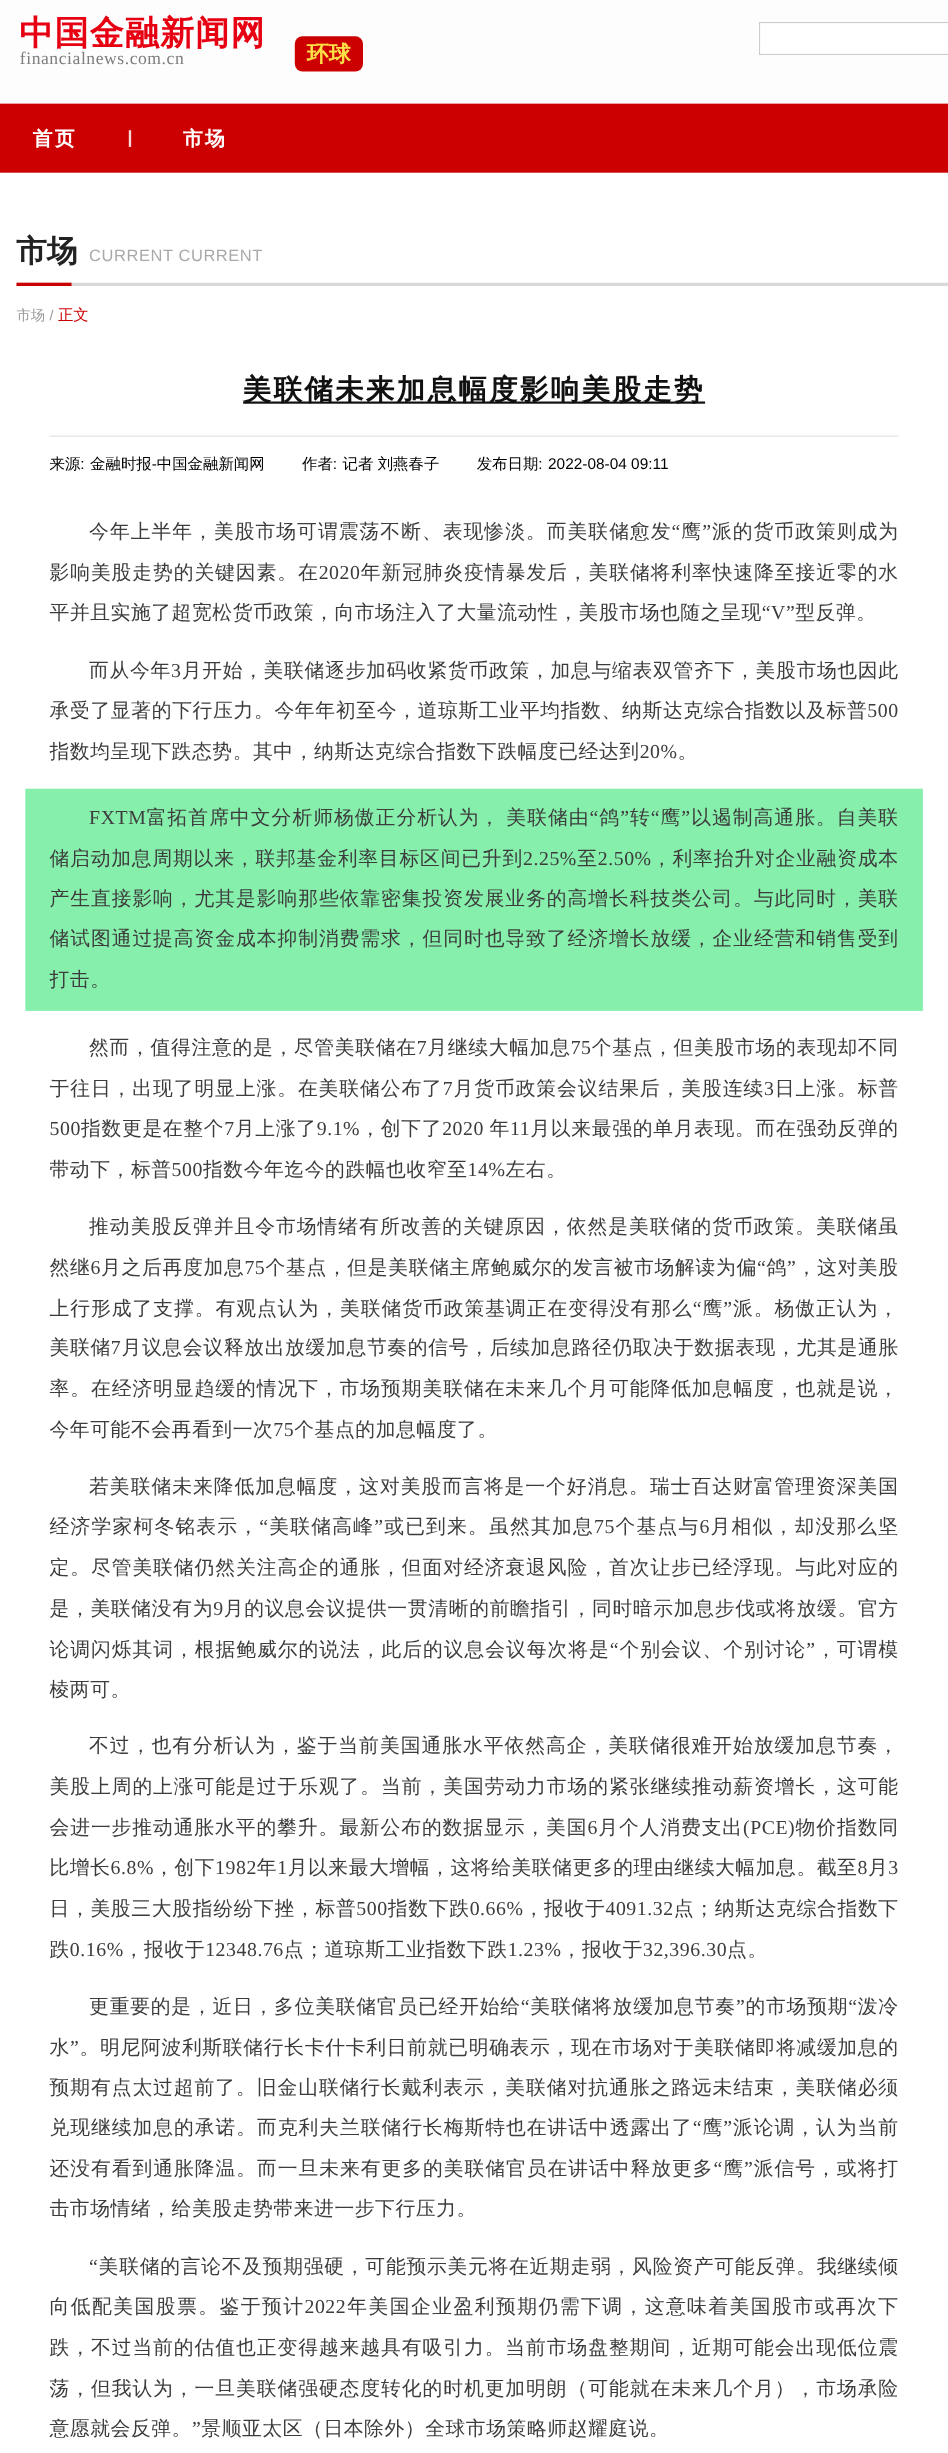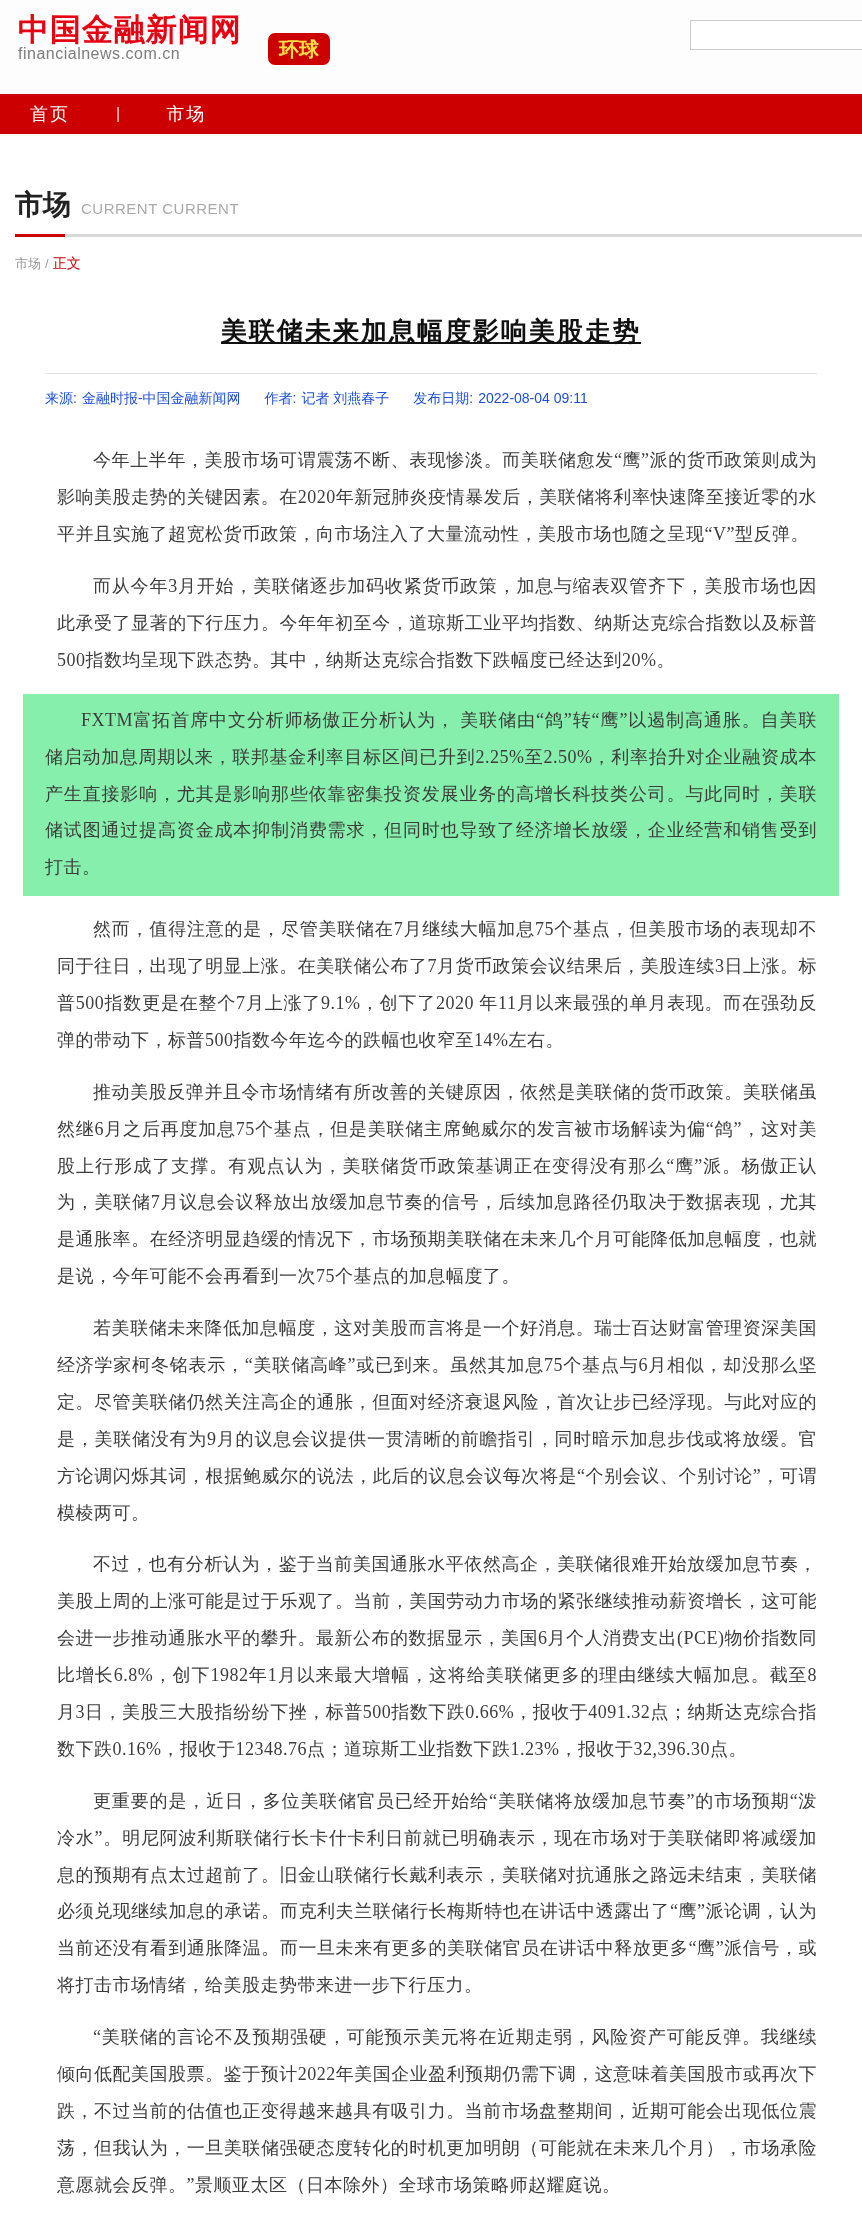--- a/index.html
+++ b/index.html
@@ -25,20 +25,21 @@
     font-weight: bold;
     color: #e60012;
     letter-spacing: 1px;
     line-height: 1.1;
   }
   .logo-domain {
     font-size: 16px;
     color: #7d7d7d;
     margin-top: -2px;
     letter-spacing: 0.5px;
+    font-family: Liberation Serif, serif;
   }
   .channel-badge {
     position: absolute;
     left: 268px;
     top: 33px;
     background: #cc0000;
     color: #fde047;
     font-size: 20px;
     font-weight: bold;
     padding: 6px 11px;
@@ -54,26 +55,27 @@
     border: 1px solid #cccccc;
     background: #ffffff;
     outline: none;
     font-size: 14px;
     padding: 0 6px;
     box-sizing: border-box;
   }
 
   
   .main-nav {
-    height: 40px;
+    height: 63px;
     background: #cc0000;
     display: flex;
     align-items: center;
     padding-left: 30px;
     color: #ffffff;
+    font-weight: bold;
   }
   .nav-item {
     color: #ffffff;
     font-size: 18px;
     text-decoration: none;
     cursor: pointer;
     letter-spacing: 2px;
   }
   .nav-divider {
     display: inline-block;
@@ -119,37 +121,37 @@
     font-weight: 600;
     color: #111111;
     letter-spacing: 2px;
     line-height: 1.4;
     text-decoration: underline;
   }
   .title-rule { margin: 24px 45px 0; border-top: 1px solid #e0e0e0; }
   .article-meta {
     margin: 16px 45px 0;
     font-size: 14px;
-    color: #1d4ed8;
+    color: #000000;
     display: flex;
-    gap: 24px;
+    gap: 34px;
   }
   .meta-item .val { margin-left: 5px; }
 
   .article-body {
     margin: 34px 45px 0;
     font-family: "Liberation Serif", "DejaVu Serif", serif;
     font-size: 18px;
     color: #3c3c3c;
     line-height: 2.05;
     text-align: justify;
     letter-spacing: 0.5px;
     padding-bottom: 20px;
   }
-  .article-body p { text-indent: 2em; margin: 0 0 15px 12px; }
+  .article-body p { text-indent: 2em; margin: 0 0 15px 0; }
   .article-body p.highlight {
     background: #86efac;
     margin-left: -22px;
     margin-right: -22px;
     padding: 8px 22px 10px;
   }
 </style>
 </head>
 <body>
 

